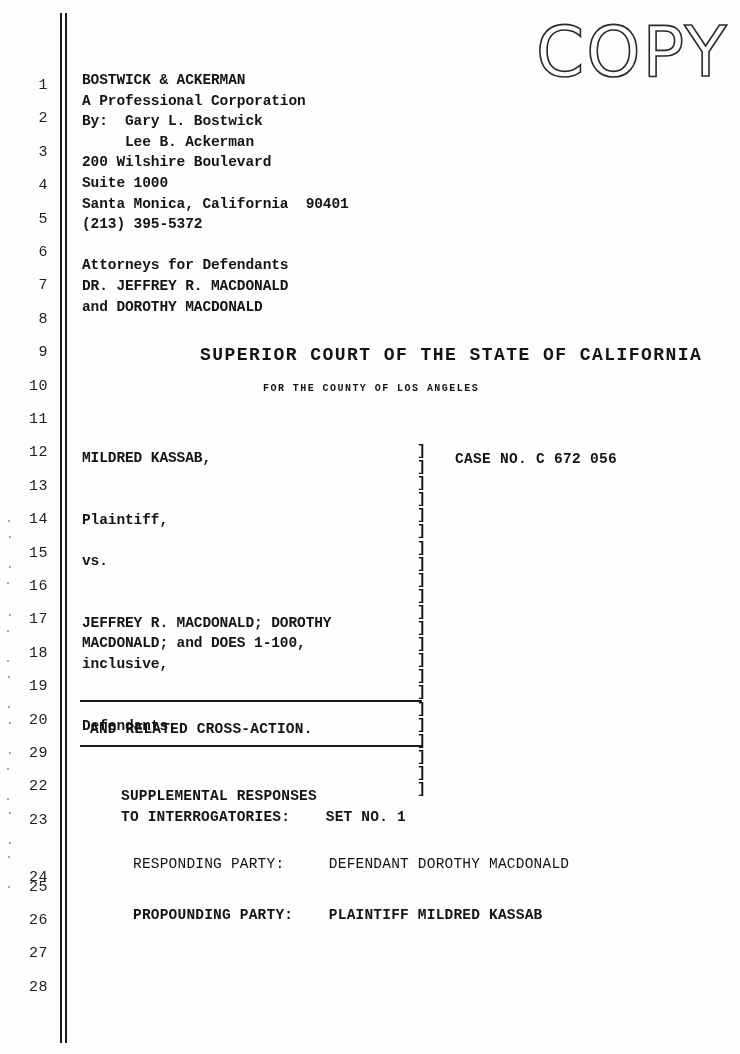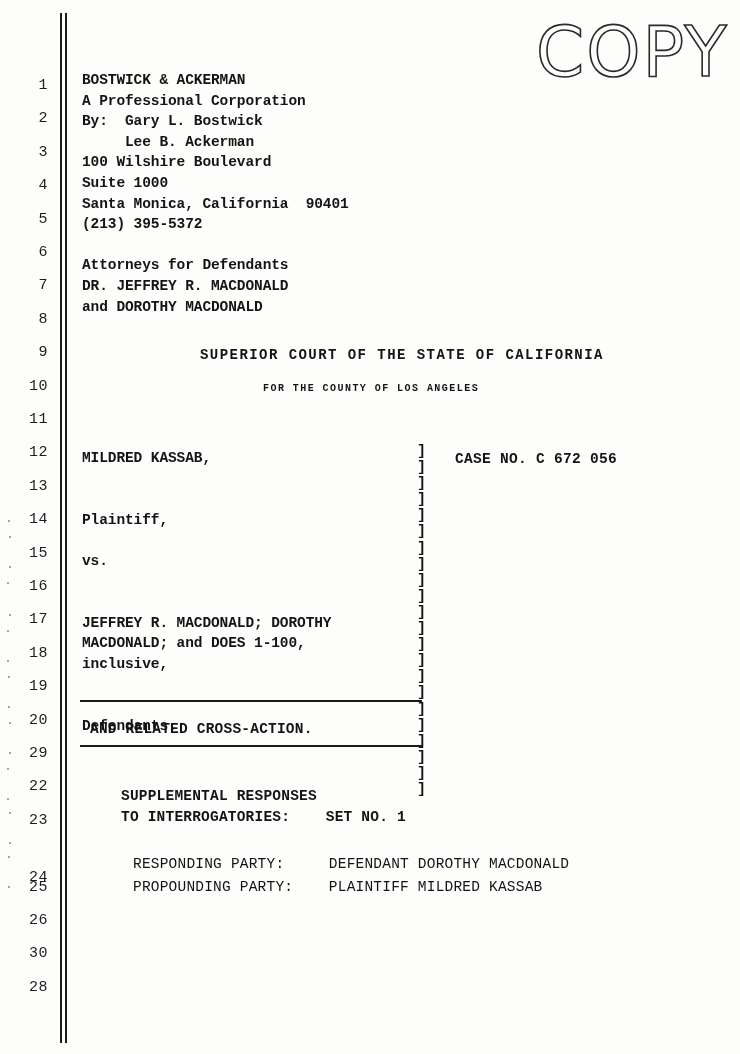--- a/index.html
+++ b/index.html
@@ -85,21 +85,21 @@
     font-weight: 700;
     letter-spacing: -0.1px;
   }
   #attorney-block .gap { display: block; height: 20.6px; }
 
   #court-line-1 {
     left: 200px;
     top: 345px;
     font-weight: 700;
     letter-spacing: 1.45px;
-    font-size: 14px;
+    font-size: 18px;
   }
   #court-line-2 {
     left: 263px;
     top: 379px;
     font-weight: 700;
     letter-spacing: 1.45px;
     font-size: 10px;
   }
 
   #caption-parties {
@@ -157,22 +157,22 @@
     letter-spacing: 0.2px;
   }
   #responding-party {
     left: 133px;
     top: 854px;
     font-weight: 400;
     letter-spacing: 0.2px;
   }
   #propounding-party {
     left: 133px;
-    top: 877px;
-    font-weight: 400;
+    top: 905px;
+    font-weight: 700;
     letter-spacing: 0.2px;
   }
 
   
   .speckle {
     position: absolute;
     width: 2px;
     height: 2px;
     background: #5a5a5a;
     opacity: 0.55;
@@ -206,31 +206,31 @@
       <div class="line-no" style="top: 612.4px;">17</div>
       <div class="line-no" style="top: 645.8px;">18</div>
       <div class="line-no" style="top: 679.2px;">19</div>
       <div class="line-no" style="top: 712.6px;">20</div>
       <div class="line-no" style="top: 746px;">29</div>
       <div class="line-no" style="top: 779.4px;">22</div>
       <div class="line-no" style="top: 812.8px;">23</div>
       <div class="line-no" style="top: 846.2px; margin-top: 24px;">24</div>
       <div class="line-no" style="top: 879.6px;">25</div>
       <div class="line-no" style="top: 913px;">26</div>
-      <div class="line-no" style="top: 946.4px;">30</div>
+      <div class="line-no" style="top: 946.4px;">27</div>
       <div class="line-no" style="top: 979.8px;">28</div>
     </div>
 
   <div class="copy-stamp">COPY</div>
 
   <div class="tx" id="attorney-block"><span>BOSTWICK &amp; ACKERMAN</span>
 <span>A Professional Corporation</span>
 <span>By:  Gary L. Bostwick</span>
 <span>     Lee B. Ackerman</span>
-<span>100 Wilshire Boulevard</span>
+<span>200 Wilshire Boulevard</span>
 <span>Suite 1000</span>
 <span>Santa Monica, California  90401</span>
 <span>(213) 395-5372</span><span class="gap"></span><span>Attorneys for Defendants</span>
 <span>DR. JEFFREY R. MACDONALD</span>
 <span>and DOROTHY MACDONALD</span></div>
 
   <div class="tx" id="court-line-1">SUPERIOR COURT OF THE STATE OF CALIFORNIA</div>
   <div class="tx" id="court-line-2">FOR THE COUNTY OF LOS ANGELES</div>
 
   <div class="tx" id="caption-parties"><span class="tight">MILDRED KASSAB,</span><span class="tight"> </span><span class="tight"> </span><span class="tight">Plaintiff,</span><span class="tight"> </span><span class="tight">vs.</span><span class="tight"> </span><span class="tight"> </span><span class="tight">JEFFREY R. MACDONALD; DOROTHY</span><span class="tight">MACDONALD; and DOES 1-100,</span><span class="tight">inclusive,</span><span class="tight"> </span><span class="tight"> </span><span class="tight">Defendants.</span></div>

